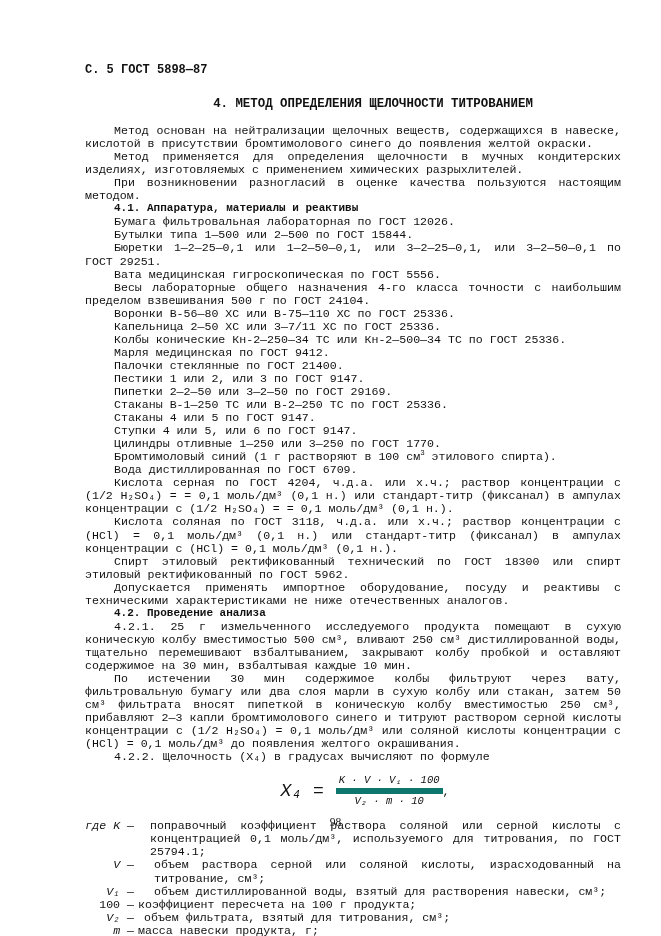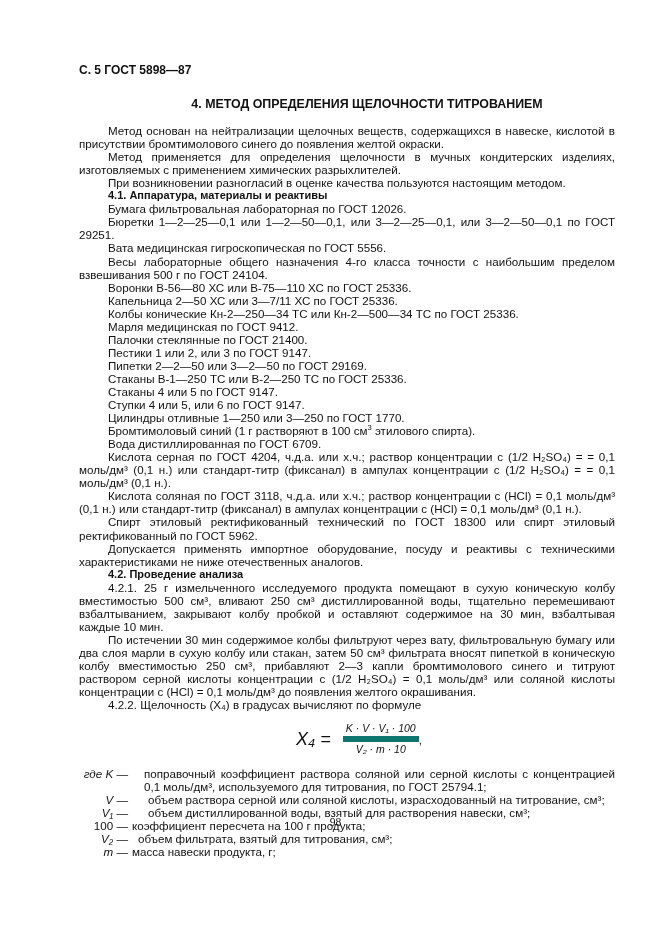--- a/index.html
+++ b/index.html
@@ -1,19 +1,19 @@
 <!DOCTYPE html>
 <html><head>
 <meta charset="utf-8">
 <style>
   html, body { margin: 0; padding: 0; background: #ffffff; }
   body { width: 661px; height: 936px; position: relative; overflow: hidden; }
   .page {
-    position: absolute; left: 79px; top: 64px; width: 536px;
-    font-family: Liberation Sans, sans-serif;
+    position: absolute; left: 85px; top: 64px; width: 536px;
+    font-family: Liberation Mono, monospace;
     font-size: 11.6px; line-height: 13.05px; color: #111;
   }
   .hdr { font-weight: bold; font-size: 12px; height: 13px; margin-bottom: 21px; }
   .title { font-weight: bold; font-size: 12.4px; text-align: center; margin-bottom: 13px; padding-left: 40px; }
   p { margin: 0; text-align: justify; text-indent: 29px; }
   p.sec { font-weight: bold; font-size: 11px; }
   .formula {
     height: 44px; margin: 6px 0 2px 0; display: flex; align-items: center; justify-content: center;
     padding-left: 24px; font-style: normal;
   }
@@ -36,20 +36,21 @@
   <div class="hdr">С. 5 ГОСТ 5898—87</div>
   <div class="title">4. МЕТОД ОПРЕДЕЛЕНИЯ ЩЕЛОЧНОСТИ ТИТРОВАНИЕМ</div>
 
   <p>Метод основан на нейтрализации щелочных веществ, содержащихся в навеске, кислотой в присутствии бромтимолового синего до появления желтой окраски.</p>
   <p>Метод применяется для определения щелочности в мучных кондитерских изделиях, изготовляемых с применением химических разрыхлителей.</p>
   <p>При возникновении разногласий в оценке качества пользуются настоящим методом.</p>
 
   <p class="sec">4.1. Аппаратура, материалы и реактивы</p>
 
   <p>Бумага фильтровальная лабораторная по ГОСТ 12026.</p>
+  <p>Бутылки типа 1—500 или 2—500 по ГОСТ 15844.</p>
   <p>Бюретки 1—2—25—0,1 или 1—2—50—0,1, или 3—2—25—0,1, или 3—2—50—0,1 по ГОСТ 29251.</p>
   <p>Вата медицинская гигроскопическая по ГОСТ 5556.</p>
   <p>Весы лабораторные общего назначения 4-го класса точности с наибольшим пределом взвешивания 500 г по ГОСТ 24104.</p>
   <p>Воронки В-56—80 ХС или В-75—110 ХС по ГОСТ 25336.</p>
   <p>Капельница 2—50 ХС или 3—7/11 ХС по ГОСТ 25336.</p>
   <p>Колбы конические Кн-2—250—34 ТС или Кн-2—500—34 ТС по ГОСТ 25336.</p>
   <p>Марля медицинская по ГОСТ 9412.</p>
   <p>Палочки стеклянные по ГОСТ 21400.</p>
   <p>Пестики 1 или 2, или 3 по ГОСТ 9147.</p>
   <p>Пипетки 2—2—50 или 3—2—50 по ГОСТ 29169.</p>

